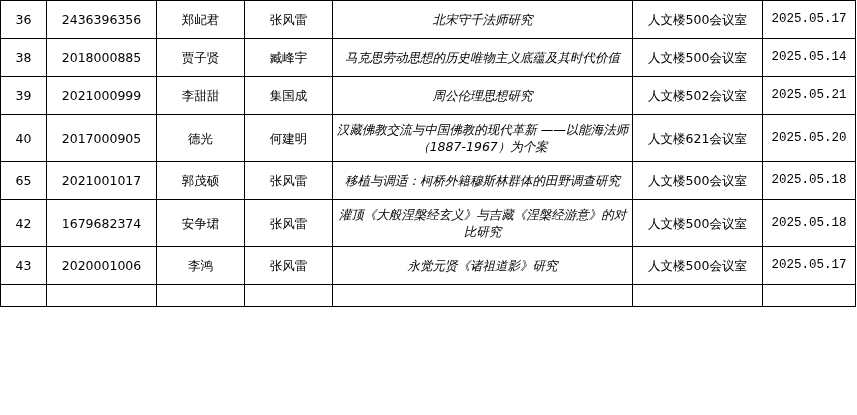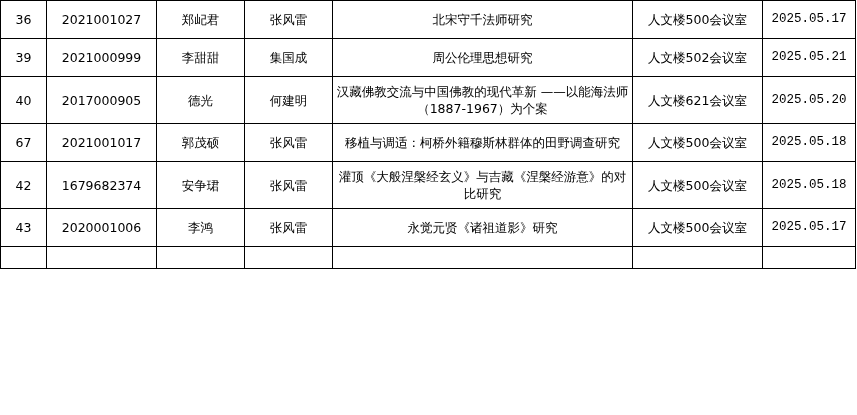--- a/index.html
+++ b/index.html
@@ -43,20 +43,21 @@
   col.c-id    { width: 110px; }
   col.c-name  { width: 88px; }
   col.c-adv   { width: 88px; }
   col.c-title { width: 300px; }
   col.c-room  { width: 130px; }
   col.c-date  { width: 93px; }
 
   td.cell-title {
     padding-left: 6px;
     padding-right: 6px;
+    font-style: italic;
   }
   td.cell-date {
     font-family: Liberation Mono, monospace;
     letter-spacing: 0px;
   }
   tr.row-tall td { height: 47px; }
   tr.row-std td  { height: 38px; }
   tr.row-last td { height: 22px; }
 </style>
 </head>
@@ -70,29 +71,38 @@
       <col class="c-name">
       <col class="c-adv">
       <col class="c-title">
       <col class="c-room">
       <col class="c-date">
     </colgroup>
     <tbody>
 
       <tr class="row-std">
         <td class="cell-no">36</td>
-        <td class="cell-id">2021001027</td>
+        <td class="cell-id">2436396356</td>
         <td class="cell-name">郑屺君</td>
         <td class="cell-adv">张风雷</td>
         <td class="cell-title">北宋守千法师研究</td>
         <td class="cell-room">人文楼500会议室</td>
         <td class="cell-date">2025.05.17</td>
       </tr>
 
 
+      <tr class="row-std">
+        <td class="cell-no">38</td>
+        <td class="cell-id">2018000885</td>
+        <td class="cell-name">贾子贤</td>
+        <td class="cell-adv">臧峰宇</td>
+        <td class="cell-title">马克思劳动思想的历史唯物主义底蕴及其时代价值</td>
+        <td class="cell-room">人文楼500会议室</td>
+        <td class="cell-date">2025.05.14</td>
+      </tr>
 
       <tr class="row-std">
         <td class="cell-no">39</td>
         <td class="cell-id">2021000999</td>
         <td class="cell-name">李甜甜</td>
         <td class="cell-adv">集国成</td>
         <td class="cell-title">周公伦理思想研究</td>
         <td class="cell-room">人文楼502会议室</td>
         <td class="cell-date">2025.05.21</td>
       </tr>
@@ -101,21 +111,21 @@
         <td class="cell-no">40</td>
         <td class="cell-id">2017000905</td>
         <td class="cell-name">德光</td>
         <td class="cell-adv">何建明</td>
         <td class="cell-title">汉藏佛教交流与中国佛教的现代革新 ——以能海法师（1887-1967）为个案</td>
         <td class="cell-room">人文楼621会议室</td>
         <td class="cell-date">2025.05.20</td>
       </tr>
 
       <tr class="row-std">
-        <td class="cell-no">67</td>
+        <td class="cell-no">65</td>
         <td class="cell-id">2021001017</td>
         <td class="cell-name">郭茂硕</td>
         <td class="cell-adv">张风雷</td>
         <td class="cell-title">移植与调适：柯桥外籍穆斯林群体的田野调查研究</td>
         <td class="cell-room">人文楼500会议室</td>
         <td class="cell-date">2025.05.18</td>
       </tr>
 
       <tr class="row-tall">
         <td class="cell-no">42</td>

